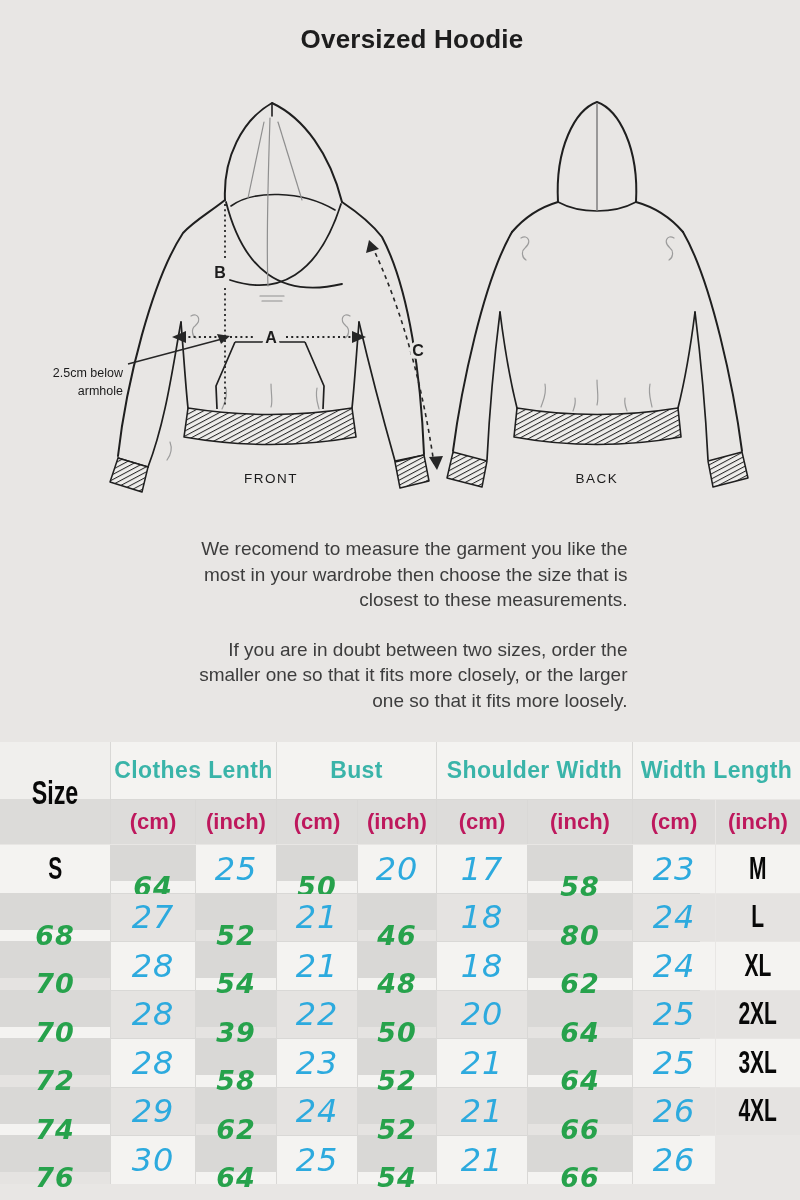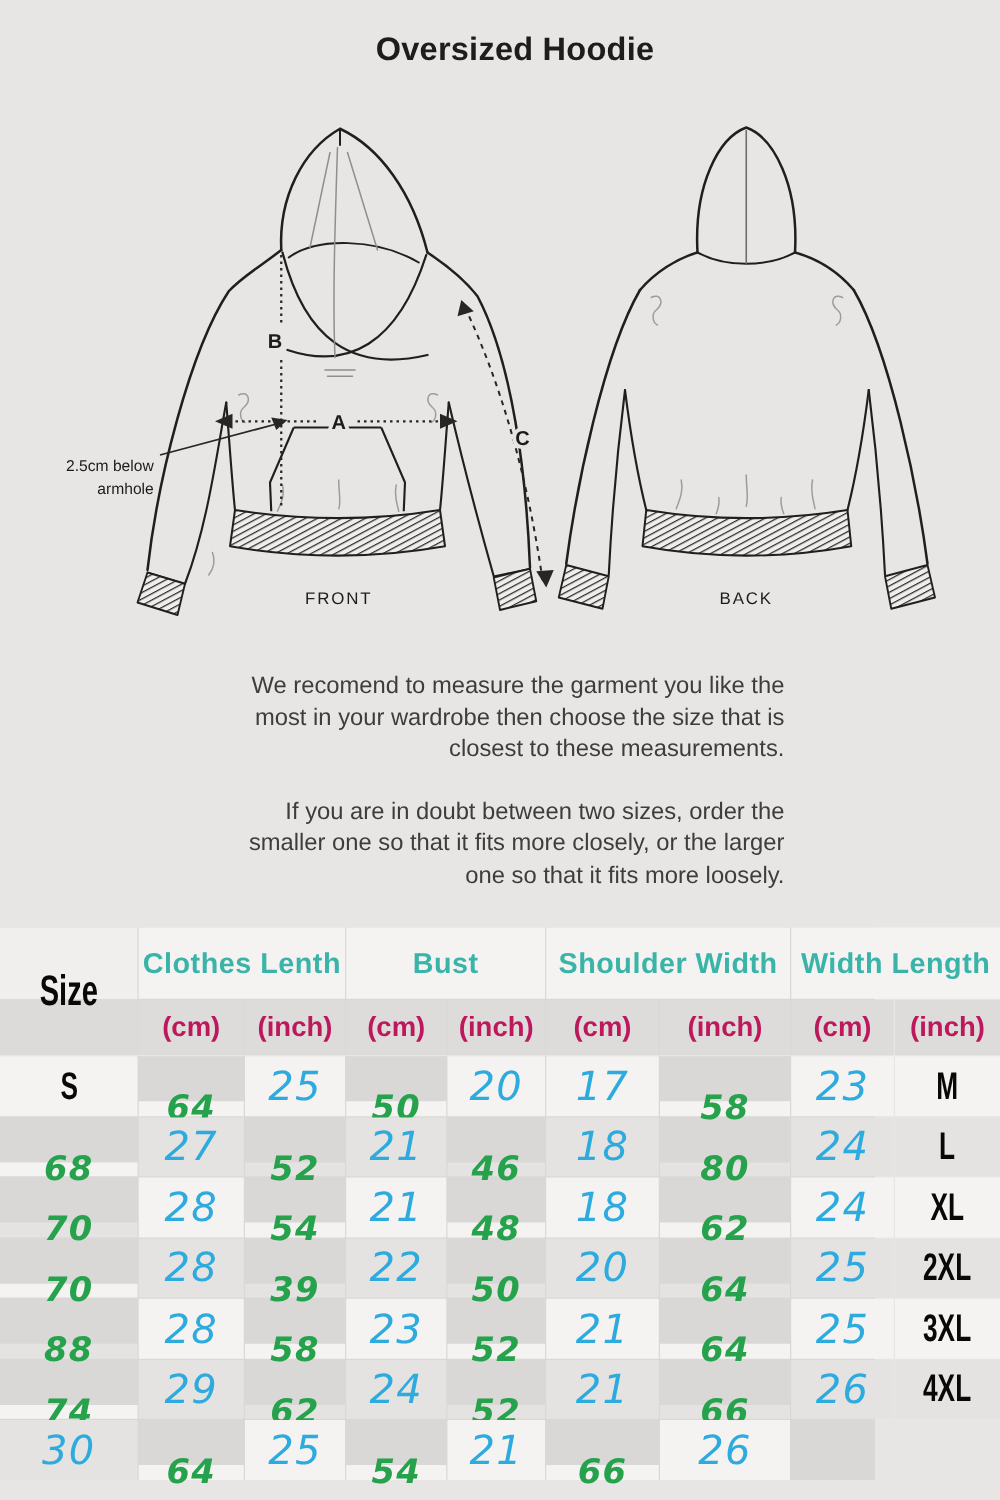--- a/index.html
+++ b/index.html
@@ -231,21 +231,21 @@
       <div class="cell num cm">39</div>
       <div class="cell num inch">22</div>
       <div class="cell num cm">50</div>
       <div class="cell num inch">20</div>
       <div class="cell num cm">64</div>
       <div class="cell num inch">25</div>
 
       <div class="cell size-cell">
         <span class="cond">2XL</span>
       </div>
-      <div class="cell num cm">88</div>
+      <div class="cell num cm">72</div>
       <div class="cell num inch">28</div>
       <div class="cell num cm">58</div>
       <div class="cell num inch">23</div>
       <div class="cell num cm">52</div>
       <div class="cell num inch">21</div>
       <div class="cell num cm">64</div>
       <div class="cell num inch">25</div>
 
       <div class="cell size-cell">
         <span class="cond">3XL</span>
@@ -255,20 +255,21 @@
       <div class="cell num cm">62</div>
       <div class="cell num inch">24</div>
       <div class="cell num cm">52</div>
       <div class="cell num inch">21</div>
       <div class="cell num cm">66</div>
       <div class="cell num inch">26</div>
 
       <div class="cell size-cell">
         <span class="cond">4XL</span>
       </div>
+      <div class="cell num cm">76</div>
       <div class="cell num inch">30</div>
       <div class="cell num cm">64</div>
       <div class="cell num inch">25</div>
       <div class="cell num cm">54</div>
       <div class="cell num inch">21</div>
       <div class="cell num cm">66</div>
       <div class="cell num inch">26</div>
     </div>
 
 </div>

